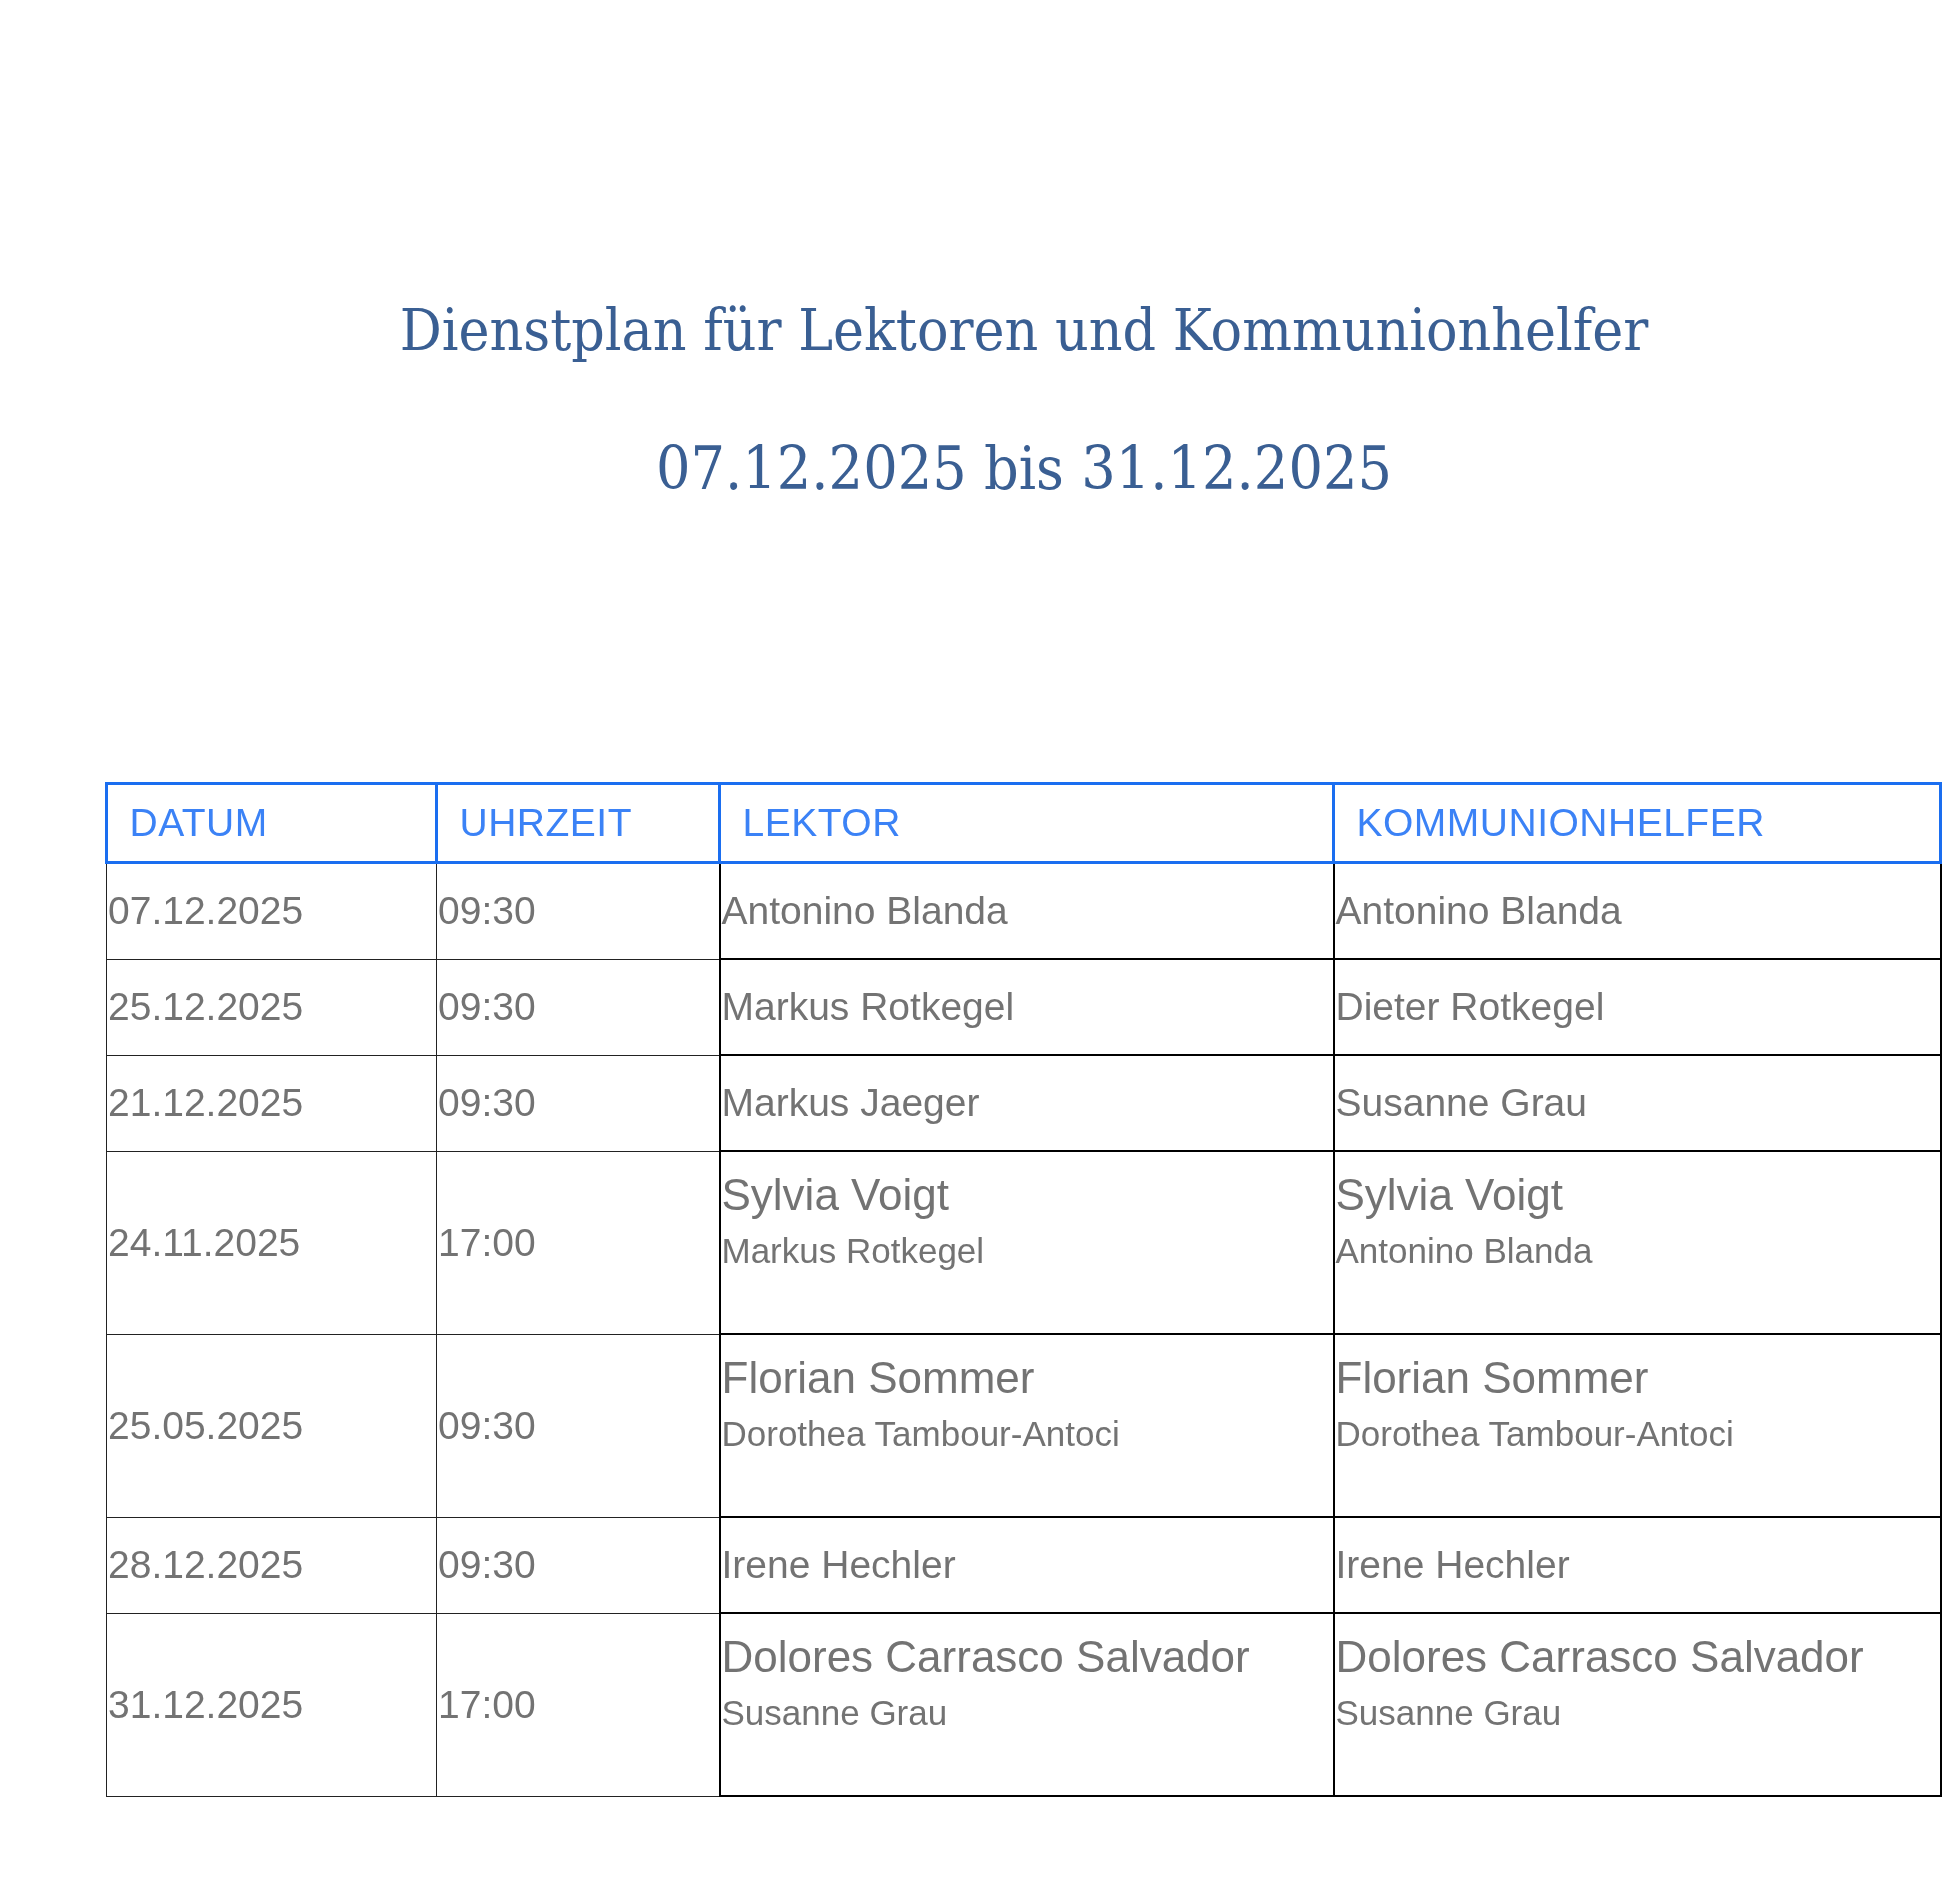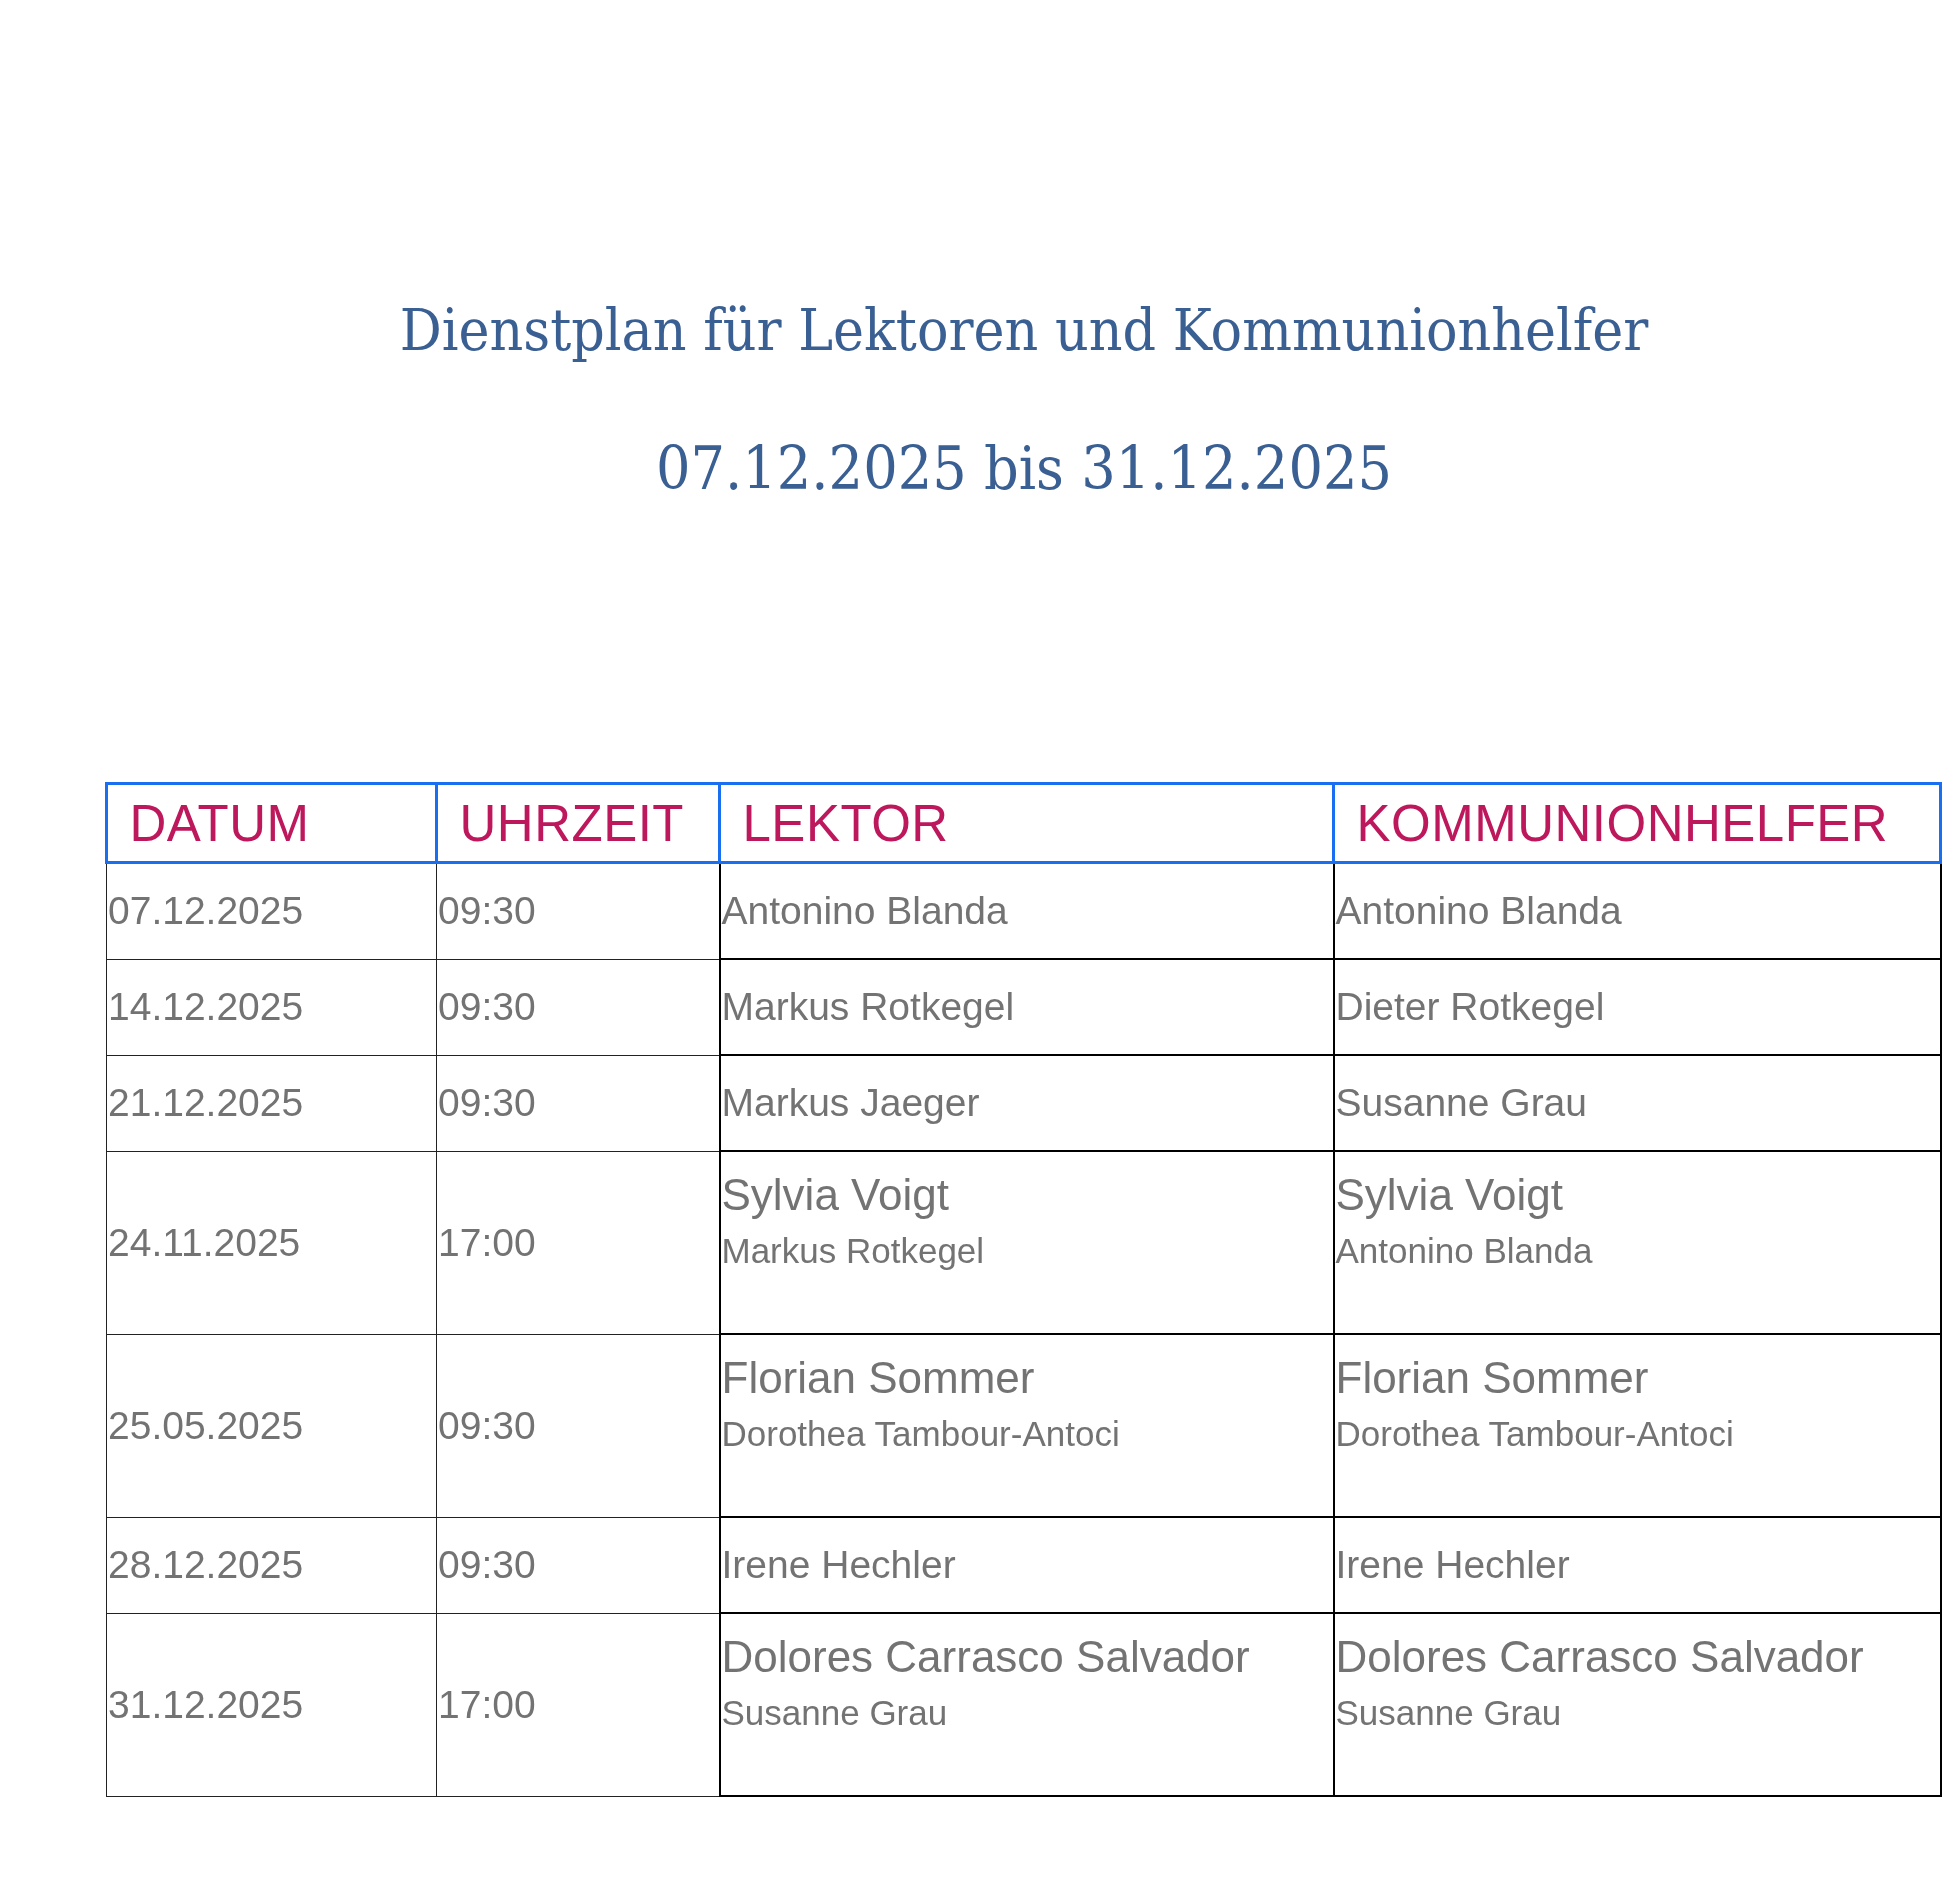--- a/index.html
+++ b/index.html
@@ -10,22 +10,22 @@
       white-space: nowrap; transform: scaleX(0.92); transform-origin: 1024px 0;
     }
     .title1 { top: 297px; }
     .title2 { top: 434px; font-size: 59px; }
     table.plan {
       position: absolute; left: 105px; top: 782px;
       border-collapse: collapse; table-layout: fixed;
       font-family: "Liberation Sans", sans-serif;
     }
     table.plan th {
-      border: 3.9px solid #1a6ef0; color: #be185d; font-weight: normal;
-      text-align: left; font-size: 51px; height: 76px; padding: 0 0 0 21.5px;
+      border: 3.9px solid #1a6ef0; color: #3b82f6; font-weight: normal;
+      text-align: left; font-size: 39px; height: 76px; padding: 0 0 0 21.5px;
       letter-spacing: 0.5px;
     }
     table.plan td {
       color: #737373; font-size: 39px;
       border: 2px solid #000;
     }
     table.plan td.thin { border: 1.5px solid #222; }
     table.plan td.thick { border: 2.9px solid #000; }
     tr.single td { height: 92px; }
     tr.double td { height: 179px; vertical-align: middle; }
@@ -58,21 +58,21 @@
     </tr>
   </thead>
   <tbody>
     <tr class="single">
       <td class="thin">07.12.2025</td>
       <td class="thin">09:30</td>
       <td class="thick">Antonino Blanda</td>
       <td class="thick">Antonino Blanda</td>
     </tr>
     <tr class="single">
-      <td class="thin">14.12.2025</td>
+      <td class="thin">25.12.2025</td>
       <td class="thin">09:30</td>
       <td class="thick">Markus Rotkegel</td>
       <td class="thick">Dieter Rotkegel</td>
     </tr>
     <tr class="single">
       <td class="thin">21.12.2025</td>
       <td class="thin">09:30</td>
       <td class="thick">Markus Jaeger</td>
       <td class="thick">Susanne Grau</td>
     </tr>

